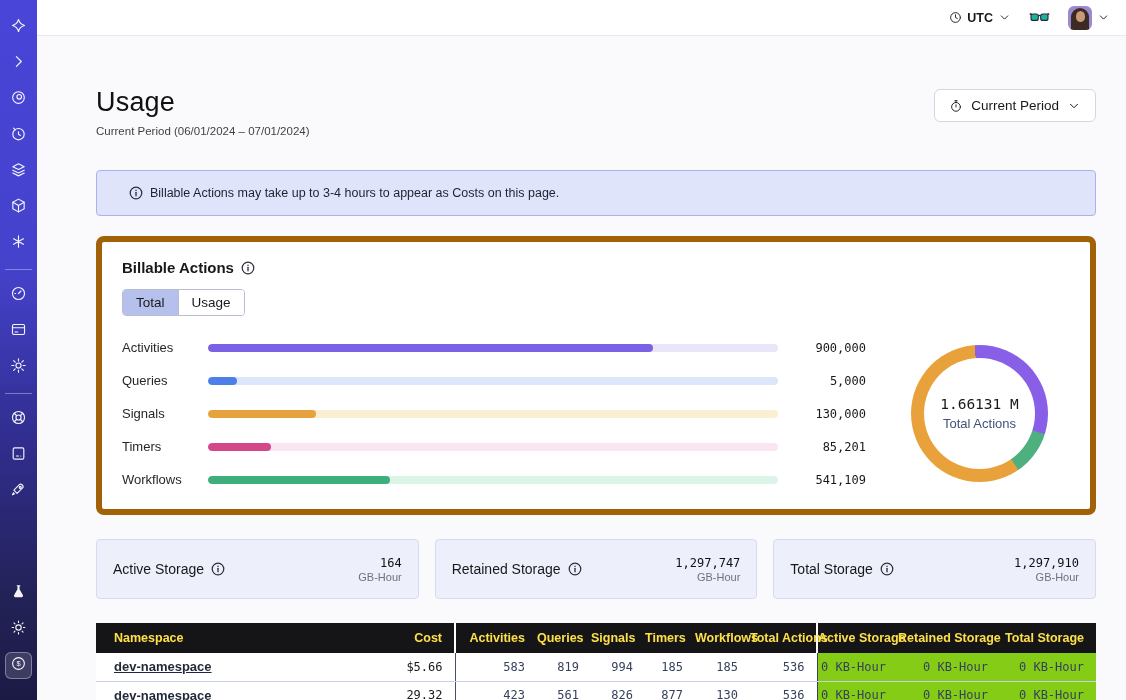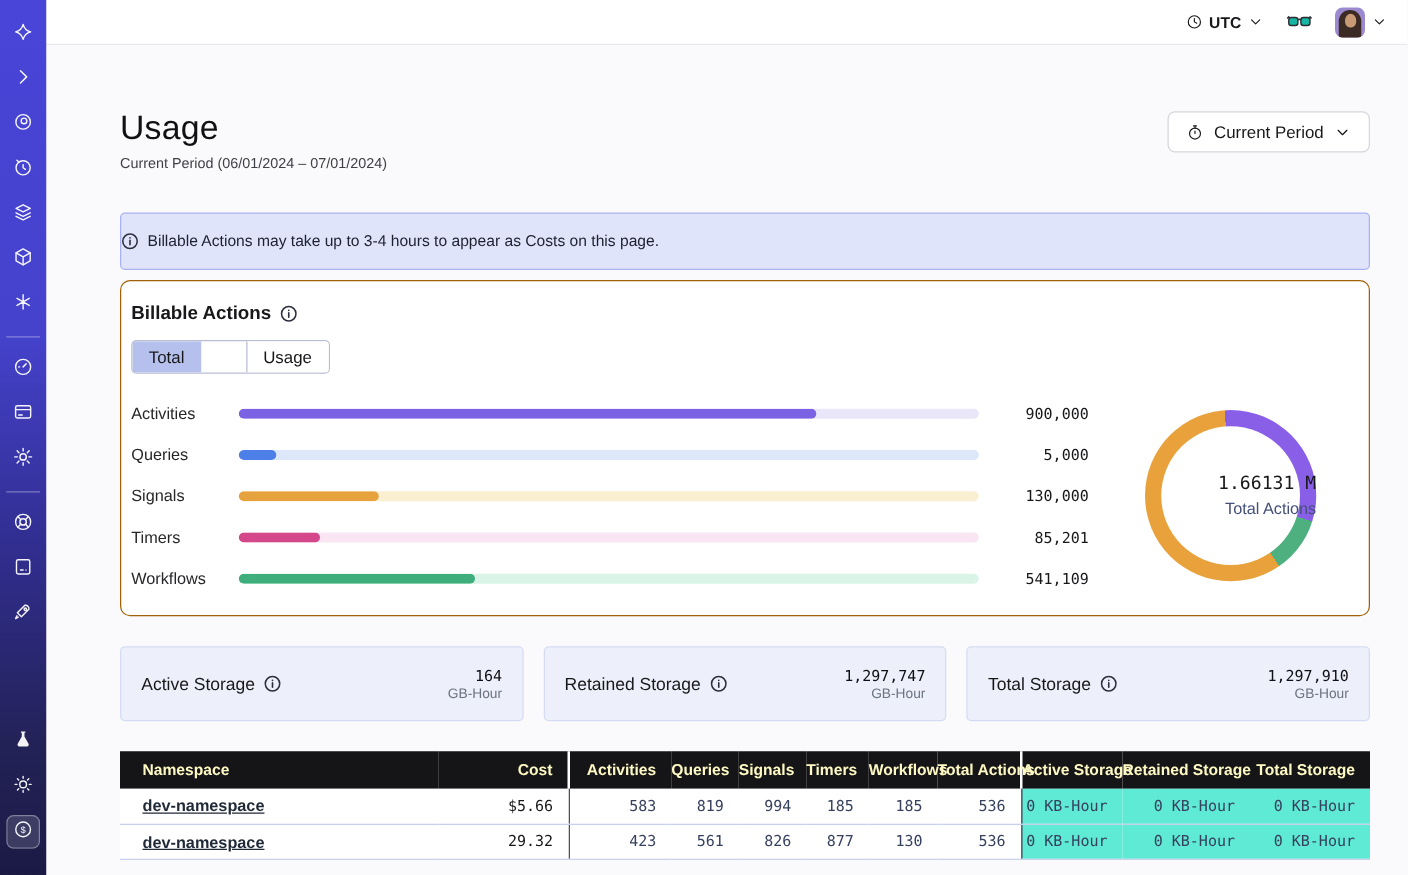--- a/index.html
+++ b/index.html
@@ -43,72 +43,72 @@
   .content { width:1000px; margin-left:59px; }
 
   .page-head { display:flex; justify-content:space-between; align-items:flex-start; margin-top:51px; }
   .page-title { font-size:27px; font-weight:500; color:#111113; letter-spacing:.2px; }
   .page-subtitle { font-size:11.5px; color:#3f3f46; margin-top:7px; }
   .period-btn { display:flex; align-items:center; gap:8px; background:#fff; border:1px solid #d6d6de;
     border-radius:6px; height:33px; padding:0 14px; font-size:13.5px; font-weight:500; color:#18181b; cursor:pointer; margin-top:2px; }
   .period-btn svg { width:14px; height:14px; stroke:#18181b; fill:none; stroke-width:1.6; stroke-linecap:round; }
 
   .banner { margin-top:33px; background:#dfe4fb; border:1px solid #a9b2f0; border-radius:4px;
-    padding:15px 0; font-size:12.5px; color:#1f2130; display:flex; align-items:flex-start; gap:7px; }
+    padding:15px 32px; font-size:12.5px; color:#1f2130; display:flex; align-items:flex-start; gap:7px; }
   .info-ic { width:14px; height:14px; flex:none; }
   .info-ic circle { stroke:#2d2f3e; fill:none; stroke-width:1.4; }
   .info-ic line { stroke:#2d2f3e; stroke-width:1.5; stroke-linecap:round; }
 
   
-  .card { margin-top:8px; background:#fff; border:1px solid #a16207; border-radius:8px; padding:17px 20px 22px 8px; }
+  .card { margin-top:20px; background:#fff; border:6px solid #a16207; border-radius:8px; padding:17px 20px 22px 20px; }
   .card-title-row { display:flex; align-items:center; gap:7px; }
   .card-title { font-size:15px; font-weight:600; color:#18181b; }
-  .tabs { display:inline-flex; margin-top:13px; border:1px solid #b8bdd4; border-radius:4px; overflow:hidden;gap:36px; }
+  .tabs { display:inline-flex; margin-top:13px; border:1px solid #b8bdd4; border-radius:4px; overflow:hidden; }
   .tab { padding:5px 13px; font-size:13.5px; font-weight:500; background:#fff; color:#18181b; cursor:pointer; }
   .tab + .tab { border-left:1px solid #b8bdd4; }
   .tab.selected { background:#b5c1ec; }
 
   .chart-row { display:flex; align-items:center; margin-top:24px; }
   .bars { flex:1; }
   .bar-row { display:flex; align-items:center; margin-bottom:18px; }
   .bar-row:last-child { margin-bottom:0; }
   .bar-label { width:86px; font-size:13px; color:#27272a; flex:none; }
   .bar-track { flex:1; height:8px; border-radius:4px; position:relative; overflow:hidden; }
   .bar-fill { position:absolute; left:0; top:0; bottom:0; border-radius:4px; }
   .bar-value { width:88px; text-align:right; font-family:"DejaVu Sans Mono",monospace; font-size:12px; color:#18181b; flex:none; }
 
   .donut-wrap { width:137px; height:137px; margin:0 22px 0 45px; position:relative; flex:none; }
   .donut-ring { width:137px; height:137px; border-radius:50%; }
   .donut-hole { position:absolute; left:13px; top:13px; right:13px; bottom:13px; background:#fff; border-radius:50%; }
-  .donut-center { position:absolute; inset:0; display:flex; flex-direction:column; align-items:flex-end; justify-content:center; gap:4px; }
+  .donut-center { position:absolute; inset:0; display:flex; flex-direction:column; align-items:center; justify-content:center; gap:4px; }
   .donut-value { font-family:"DejaVu Sans Mono",monospace; font-size:14.5px; color:#18181b; }
   .donut-label { font-size:13px; color:#44507a; }
 
   
   .storage-row { display:flex; gap:16px; margin-top:24px; }
   .storage-card { flex:1; background:#edf0fa; border:1px solid #d5dbf2; border-radius:4px; height:60px;
     display:flex; align-items:center; justify-content:space-between; padding:0 16px; }
   .storage-label { display:flex; align-items:center; gap:7px; font-size:14px; font-weight:500; color:#18181b; }
   .storage-num { text-align:right; }
   .storage-value { font-family:"DejaVu Sans Mono",monospace; font-size:12px; color:#0f0f14; }
   .storage-unit { font-size:11px; color:#6b7280; margin-top:1px; }
 
   
   table.usage { margin-top:24px; width:1000px; border-collapse:collapse; table-layout:fixed; }
-  table.usage thead th { background:#151517; color:#fef9c3; font-size:12.5px; font-weight:600;
+  table.usage thead th { background:#151517; color:#fde047; font-size:12.5px; font-weight:600;
     height:30px; text-align:right; padding:0 12px 0 0; white-space:nowrap; }
   table.usage thead th.first { text-align:left; padding-left:18px; }
   table.usage thead th.sep { border-left:2px solid #fff; }
   table.usage td { background:#fff; height:28px; border-bottom:1px solid #c8d1ec;
     text-align:right; padding:0 12px 0 0; font-size:13px; white-space:nowrap; }
   table.usage td.first { text-align:left; padding-left:18px;font-weight:bold; }
   table.usage td.num { font-family:"DejaVu Sans Mono",monospace; font-size:12px; color:#36415e; }
   table.usage td.cost { color:#18181b; }
   table.usage td.div-dark { border-left:1px solid #4c4f63; }
-  table.usage td.storage-cell { background:#5eead4; }
+  table.usage td.storage-cell { background:#84cc16; }
   table.usage td.storage-first { border-left:1px solid #3e4154; }
   .ns-link { color:#1f2937; text-decoration:underline; cursor:pointer; }
 </style>
 </head>
 <body>
 
 <nav class="sidebar">
   <div class="side-item">
     <span><svg viewBox="0 0 24 24">
           <path d="M12 3.5C13 7.5 16.5 11 20.5 12 16.5 13 13 16.5 12 20.5 11 16.5 7.5 13 3.5 12 7.5 11 11 7.5 12 3.5Z"></path>

